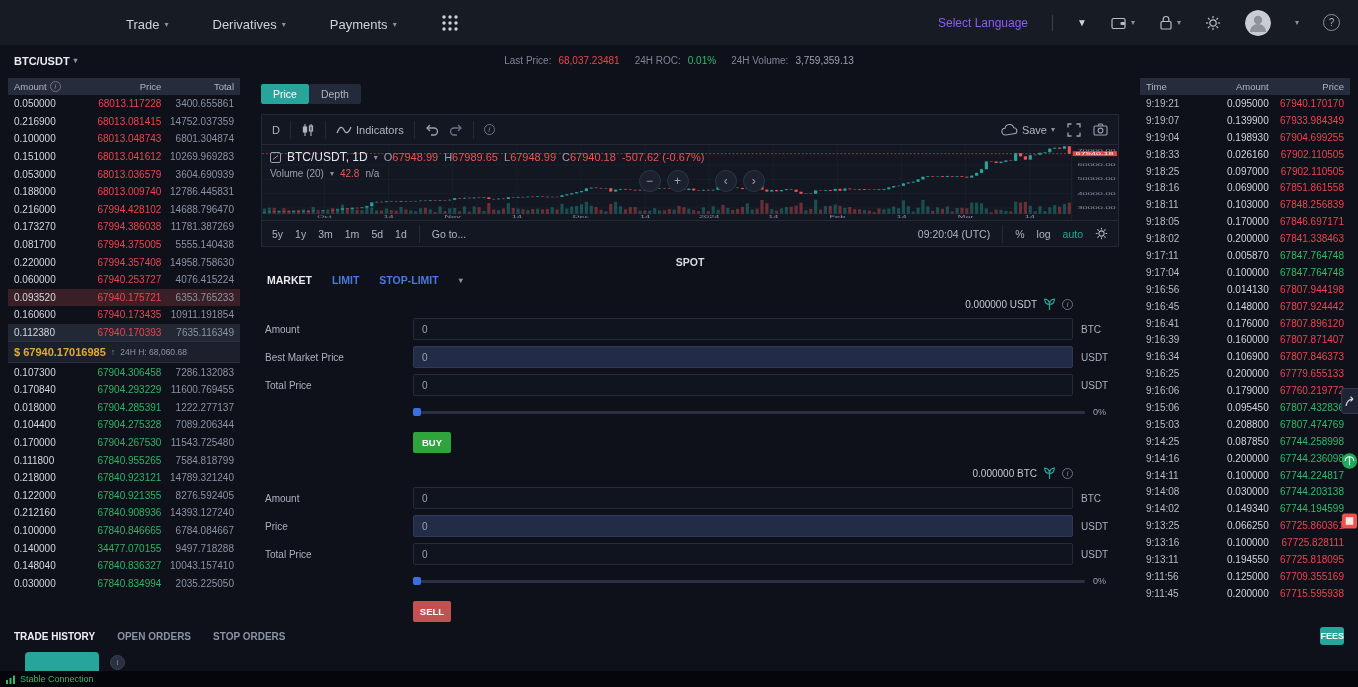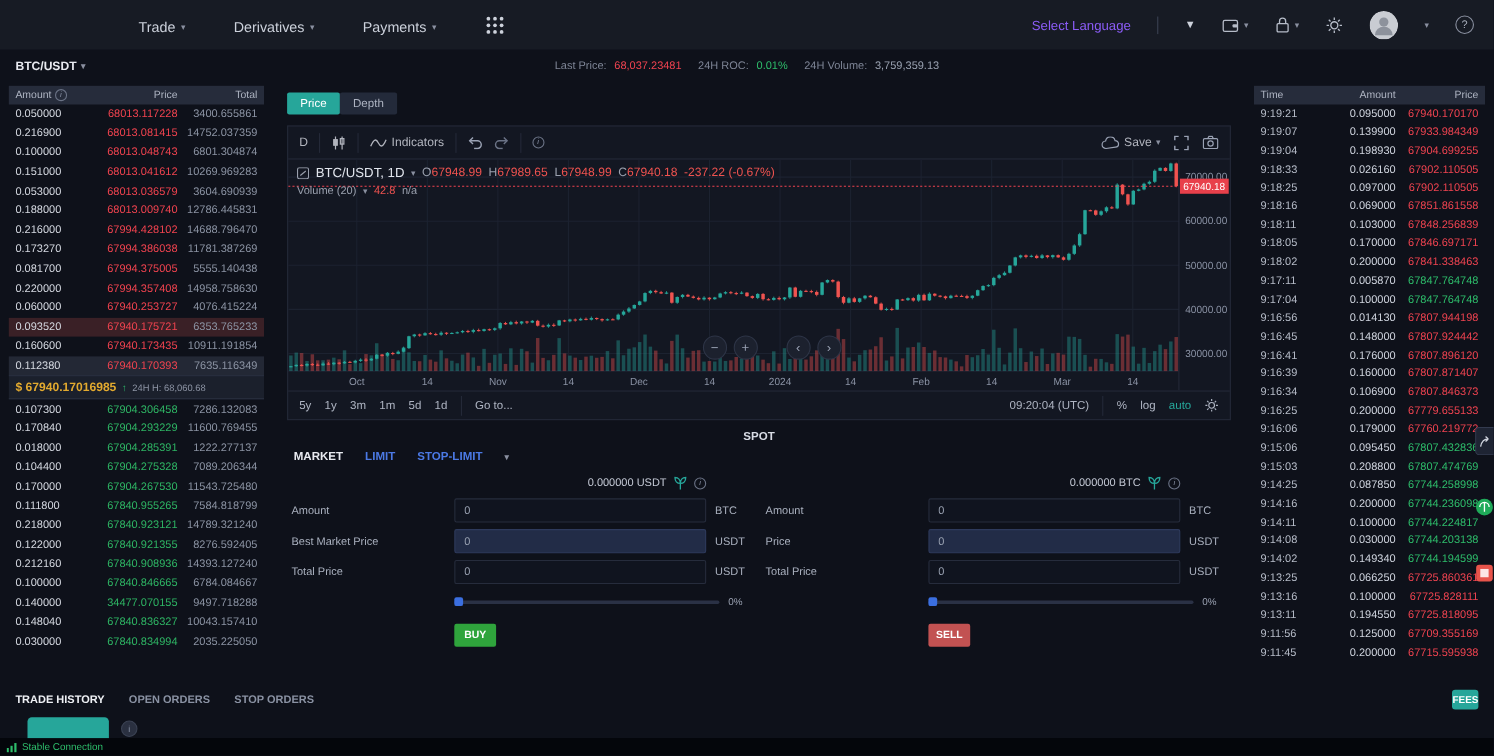--- a/index.html
+++ b/index.html
@@ -73,21 +73,21 @@
   .ct-bottom { height:26px; border-top:1px solid #242938; display:flex; align-items:center; padding:0 10px; font-size:10.5px; color:#aeb4c2; gap:12px; flex:none; }
   .range-btn { cursor:pointer; }
   .ct-bright { margin-left:auto; display:flex; align-items:center; gap:12px; }
   .auto { color:#26a69a; }
 
   .spot-title { text-align:center; font-size:10.5px; font-weight:bold; color:#d7dbe4; margin:9px 0 4px; }
   .ot-tabs { display:flex; gap:20px; font-size:10.5px; font-weight:bold; margin:2px 0 10px; align-items:center; padding-left:6px; }
   .ot-active { color:#e8eaf0; cursor:pointer; }
   .ot-link { color:#4b79e4; cursor:pointer; }
 
-  .forms { display:flex; gap:12px; padding:0 4px; }
+  .forms { display:flex; gap:12px; padding:0 4px;flex-direction:column; }
   .form { flex:1; display:flex; flex-direction:column; gap:6px; }
   .balance-row { display:flex; justify-content:flex-end; align-items:center; gap:6px; font-size:10px; color:#c3c8d4; height:16px; padding-right:42px; }
   .frow { display:flex; align-items:center; gap:8px; font-size:10px; }
   .flabel { width:140px; color:#aab1bf; flex:none; }
   .finput { flex:1; height:22px; background:#10141f; border:1px solid #262c3c; border-radius:2px; color:#9aa2b2; font-size:10px; padding:0 8px; font-family:"Liberation Sans", sans-serif; outline:none; }
   .finput.lit { background:#222c47; border-color:#2e3a5c; }
   .funit { width:34px; font-size:10px; color:#aab1bf; flex:none; }
   .slider-row { display:flex; align-items:center; gap:8px; margin-left:148px; margin-top:5px; }
   .track { flex:1; height:3px; background:#2a3145; border-radius:2px; position:relative; cursor:pointer; }
   .handle { position:absolute; left:0; top:-3px; width:8px; height:8px; background:#3b6fe0; border-radius:2px; }
@@ -442,21 +442,21 @@
           <svg width="11" height="11" viewBox="0 0 11 11">
               <rect x="0.5" y="0.5" width="10" height="10" rx="1.5" fill="none" stroke="#9aa0ae"></rect>
               <line x1="3" y1="7.5" x2="8" y2="3.5" stroke="#9aa0ae"></line>
             </svg>
           <span class="sym">BTC/USDT, 1D</span>
           <span class="caret">▾</span>
           <span><span class="ltr">O</span><span class="lval">67948.99</span></span>
           <span><span class="ltr">H</span><span class="lval">67989.65</span></span>
           <span><span class="ltr">L</span><span class="lval">67948.99</span></span>
           <span><span class="ltr">C</span><span class="lval">67940.18</span></span>
-          <span class="lval">-237.22 (-0.67%)</span>
+          <span class="lval">-507.62 (-0.67%)</span>
         </div>
         <div class="legend2">
           <span>Volume (20)</span>
           <span class="caret">▾</span>
           <span class="lval">42.8</span>
           <span>n/a</span>
         </div>
         <svg id="chart-svg" class="plot" viewBox="0 0 888 214" preserveAspectRatio="none">
             <line x1="64.67999999999999" y1="0" x2="64.67999999999999" y2="196" stroke="#1c2230" stroke-width="1"></line>
             <text x="64.67999999999999" y="209" text-anchor="middle" font-size="9.5" fill="#8a92a4" font-family="Liberation Sans, sans-serif">Oct</text>

